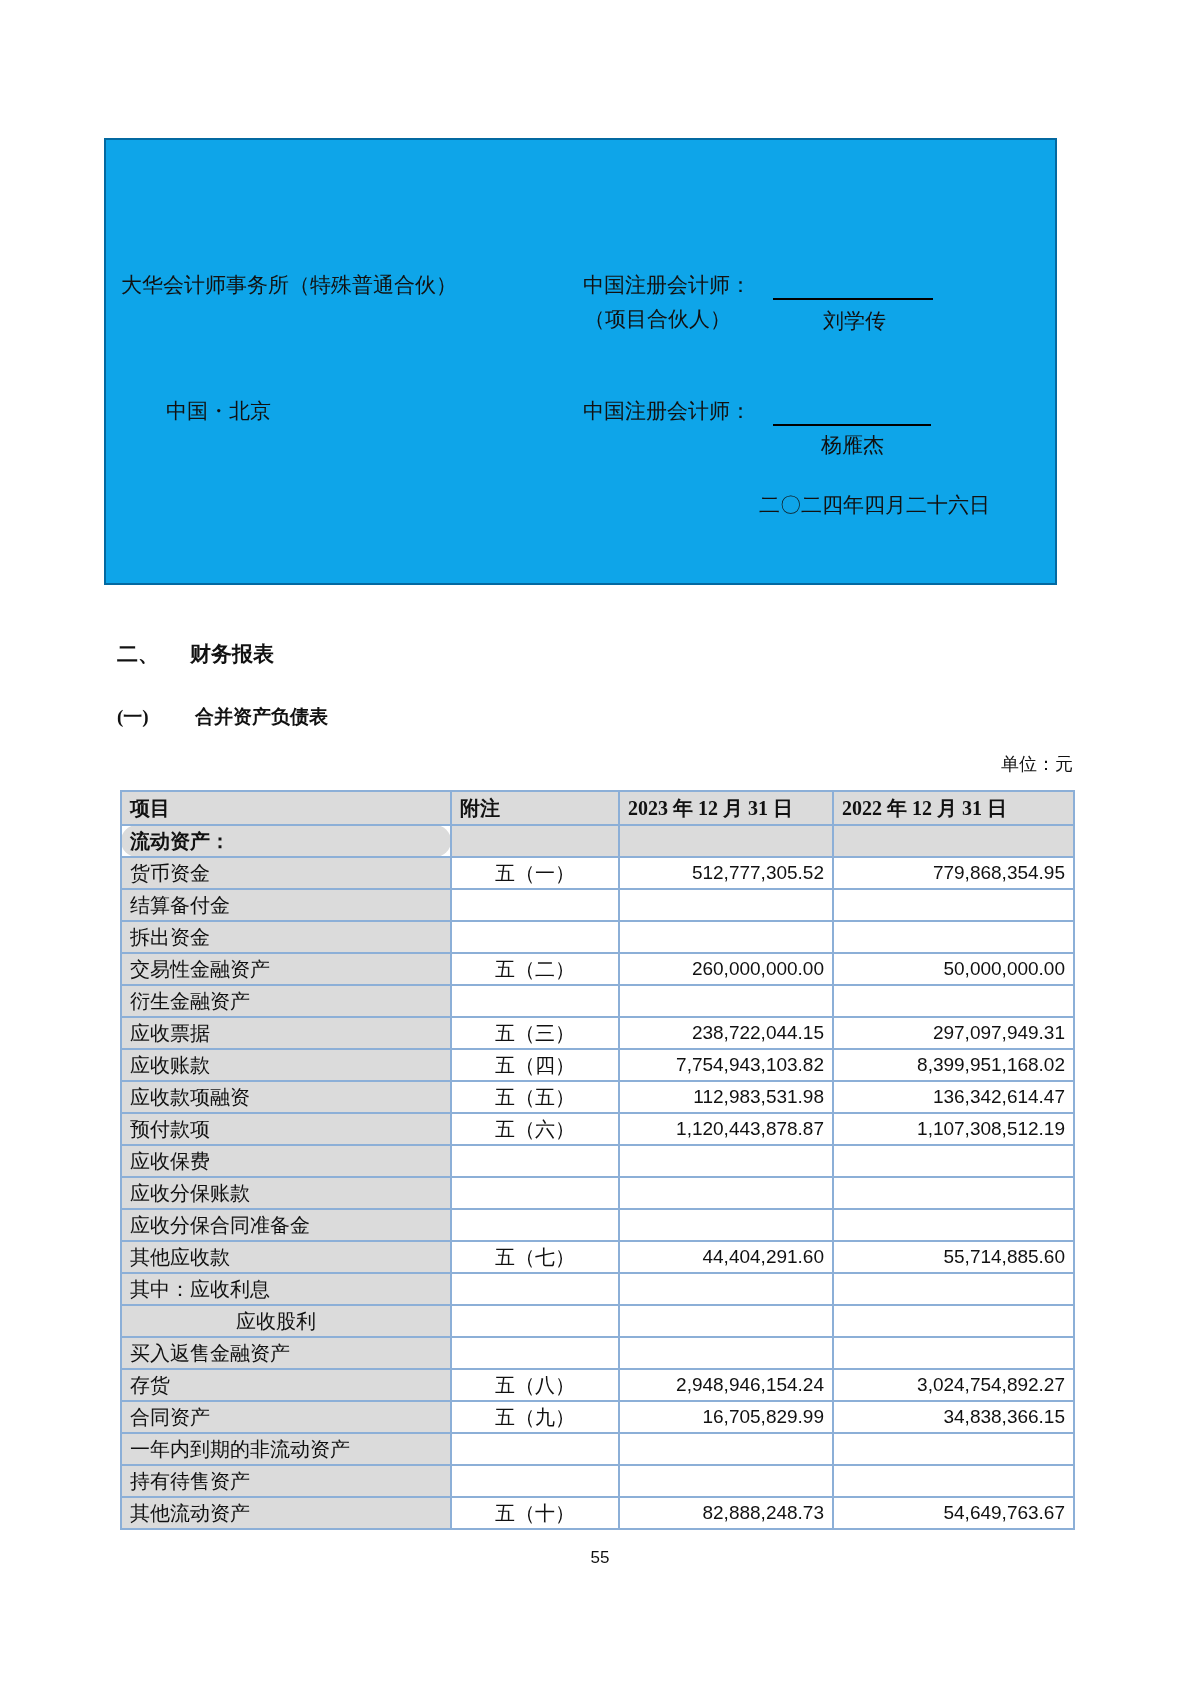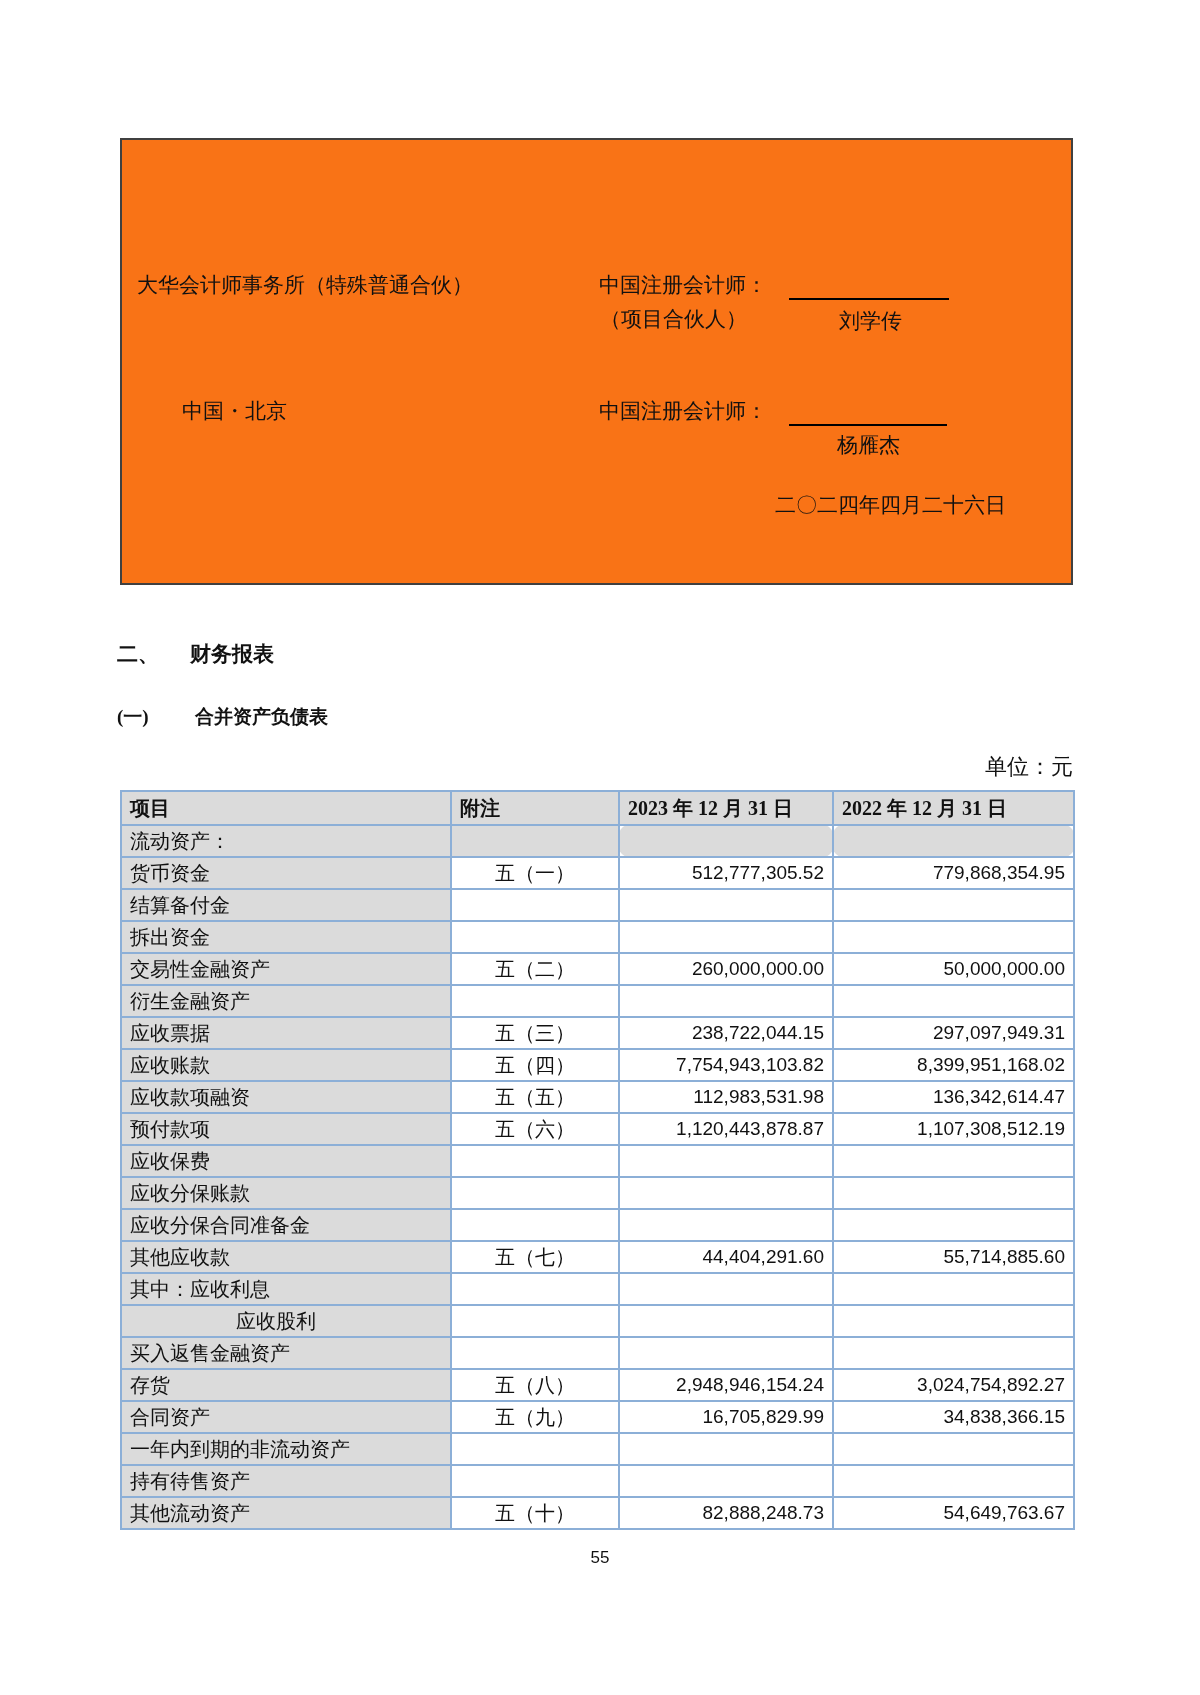--- a/index.html
+++ b/index.html
@@ -6,41 +6,41 @@
   body{
     width:1200px;height:1695px;
     background:#ffffff;
     position:relative;
     overflow:hidden;
     font-family:"Liberation Serif","DejaVu Serif",serif;
     color:#111111;
   }
   
   .sig-box{
-    position:absolute;left:120px;top:138px;
+    position:absolute;left:104px;top:138px;
     width:949px;height:443px;
-    border:2px solid #404040;
-    background:#f97316;
+    border:2px solid #0369a1;
+    background:#0ea5e9;
   }
   .sig-box .abs{position:absolute;white-space:nowrap;font-size:21px;line-height:26px;}
   .uline{position:absolute;border-bottom:2px solid #000;height:0;}
   
   .h1{
     position:absolute;left:117px;top:640px;
     font-size:21px;font-weight:bold;white-space:nowrap;
   }
   .h1 .no{display:inline-block;width:73px;}
   .h2{
     position:absolute;left:117px;top:704px;
     font-size:19px;font-weight:bold;white-space:nowrap;
   }
   .h2 .no{display:inline-block;width:78px;}
   .unit{
     position:absolute;top:752px;right:127px;
-    font-size:22px;white-space:nowrap;
+    font-size:18px;white-space:nowrap;
   }
   
   .bs-table{
     position:absolute;left:120px;top:790px;
     width:953px;
     border-collapse:collapse;
     table-layout:fixed;
   }
   .bs-table th,.bs-table td{
     border:2px solid #8CAFD7;
@@ -59,26 +59,25 @@
   .bs-table td.col-item{
     background:#DBDBDB;
     text-align:left;
   }
   .bs-table td.col-item.indent{padding-left:114px;}
   .bs-table td.col-note{text-align:center;}
   .bs-table td.col-num{
     text-align:right;
     font-family:"Liberation Sans","DejaVu Sans",sans-serif;
     font-size:19px;
-    border-radius:10px;
   }
   .bs-table tr.section-row td{
     background:#DBDBDB;
   }
-  .bs-table tr.section-row td.col-item{font-weight:normal;}
+  .bs-table tr.section-row td.col-item{font-weight:bold;border-radius:16px;}
   
   .page-no{
     position:absolute;left:0;right:0;top:1548px;
     text-align:center;
     font-size:17px;
     font-family:"Liberation Sans","DejaVu Sans",sans-serif;
   }
 </style>
 </head>
 <body>

